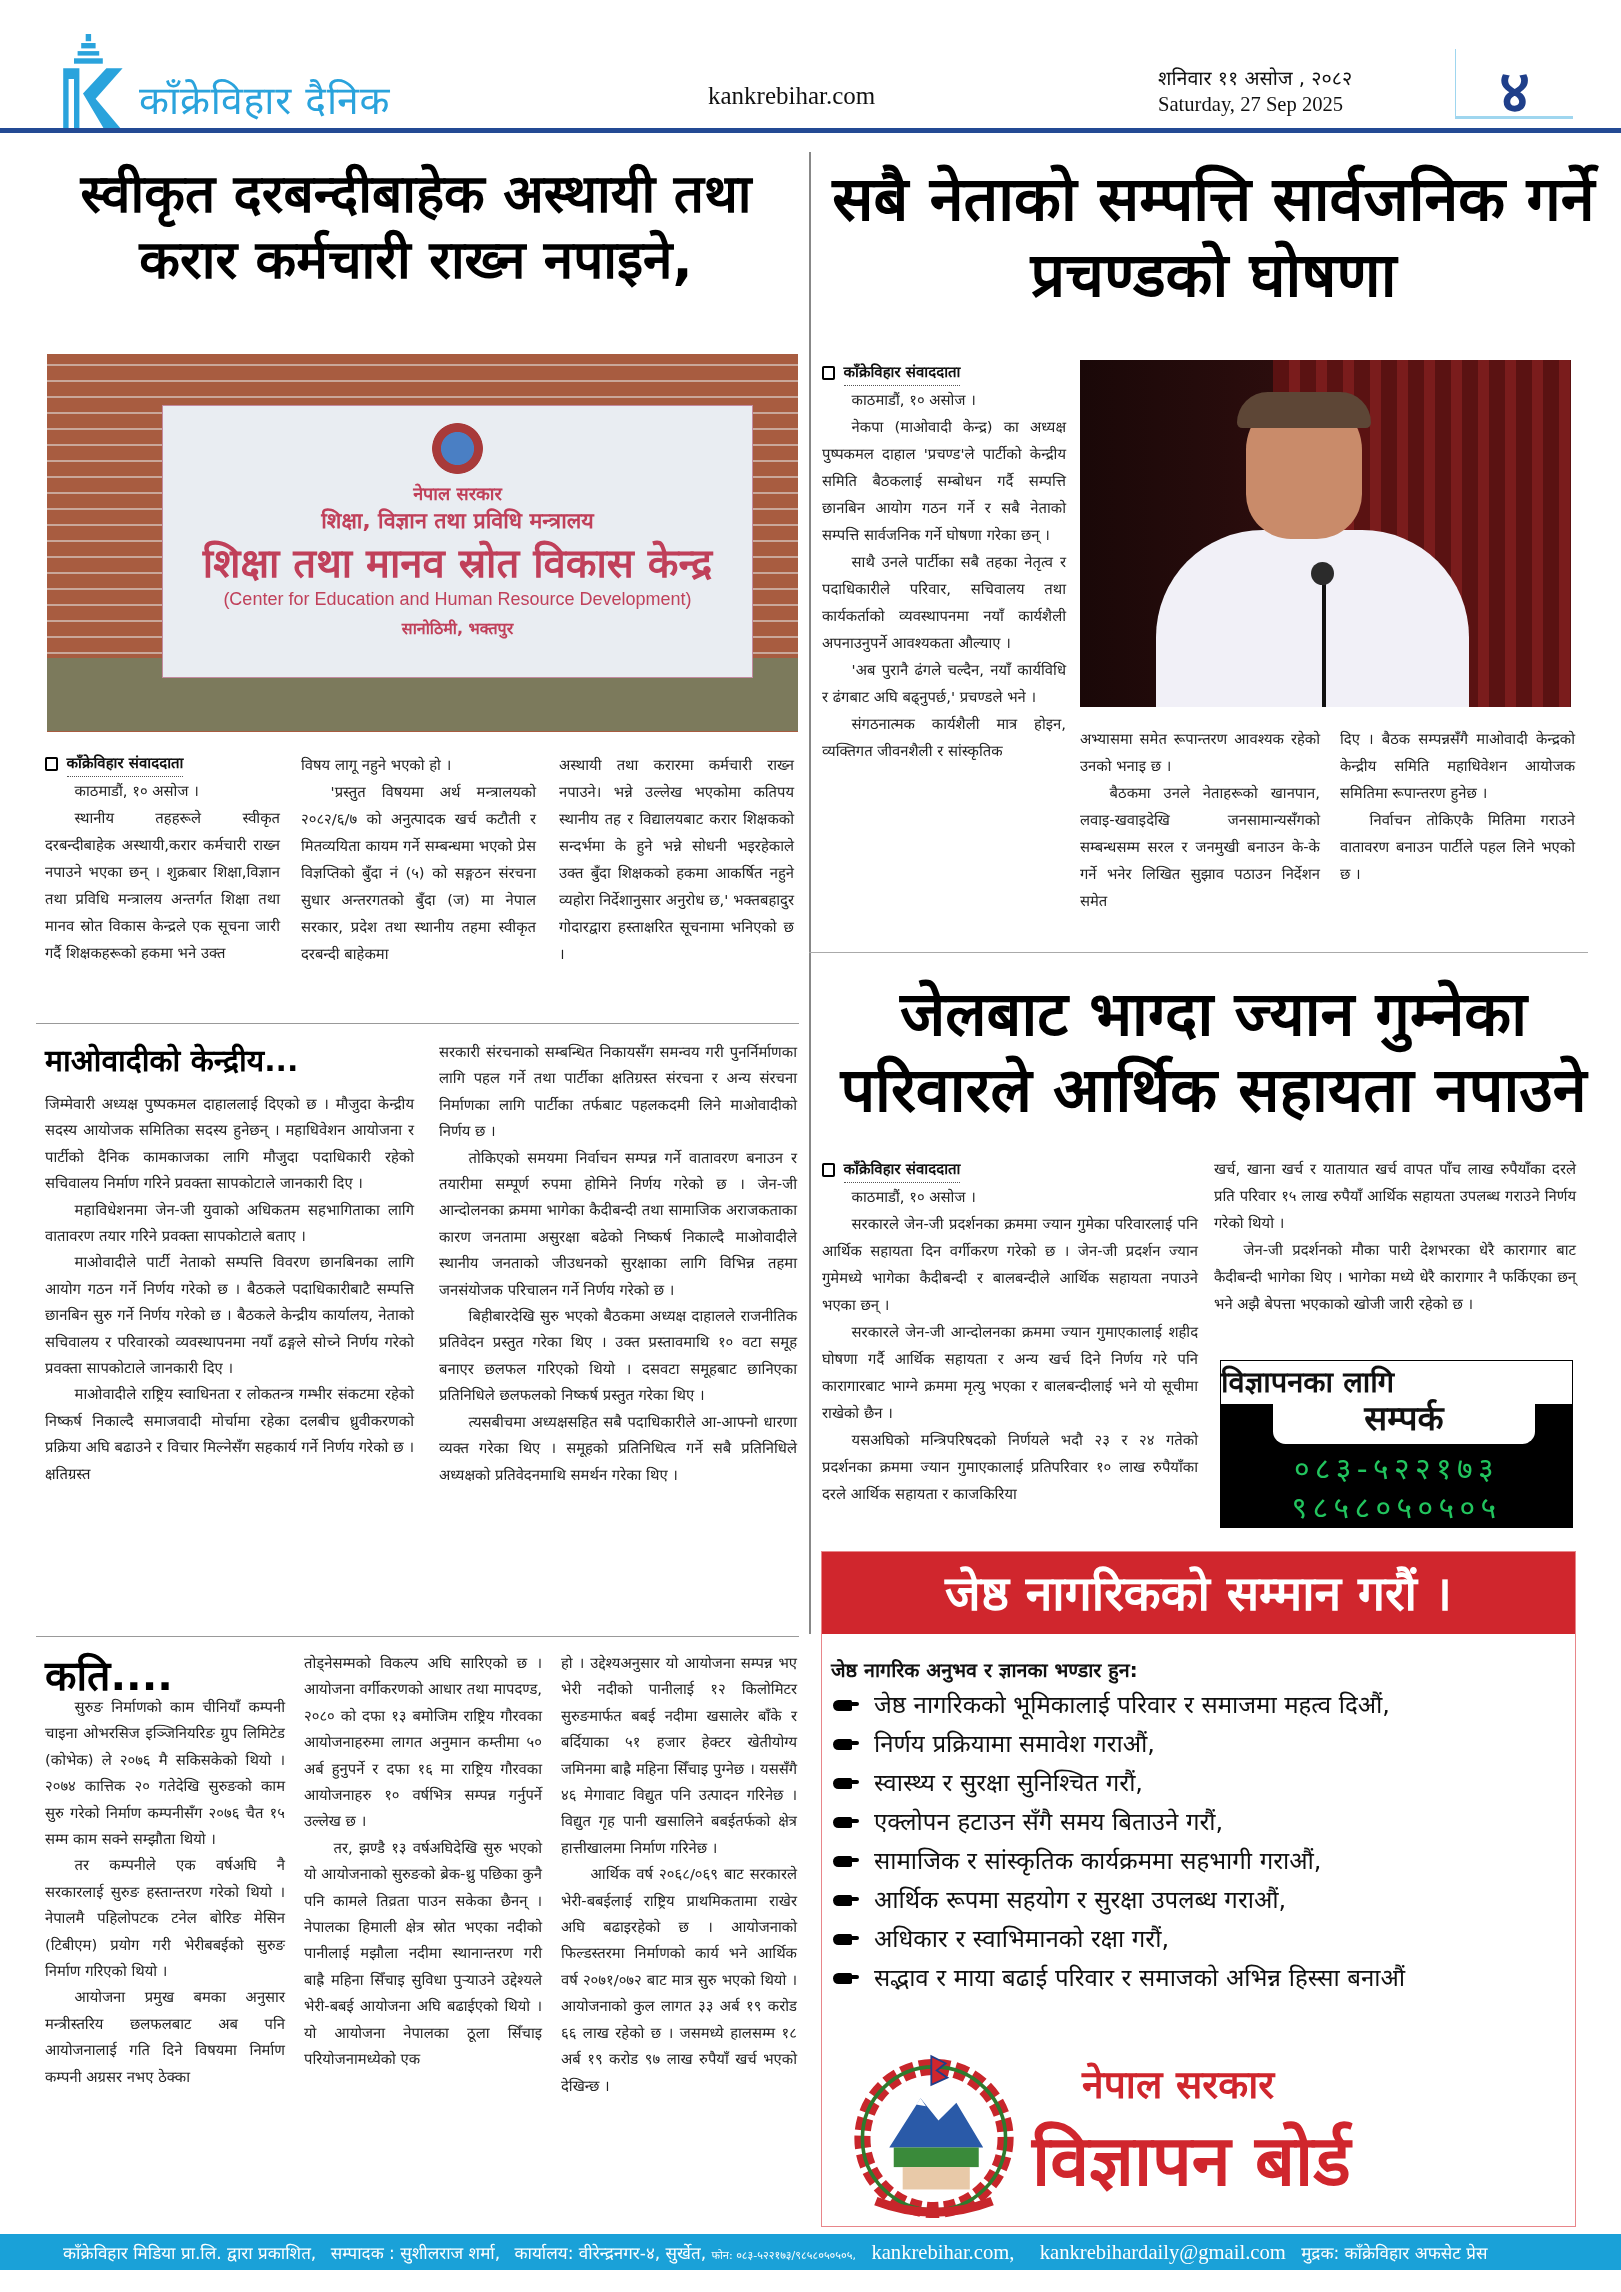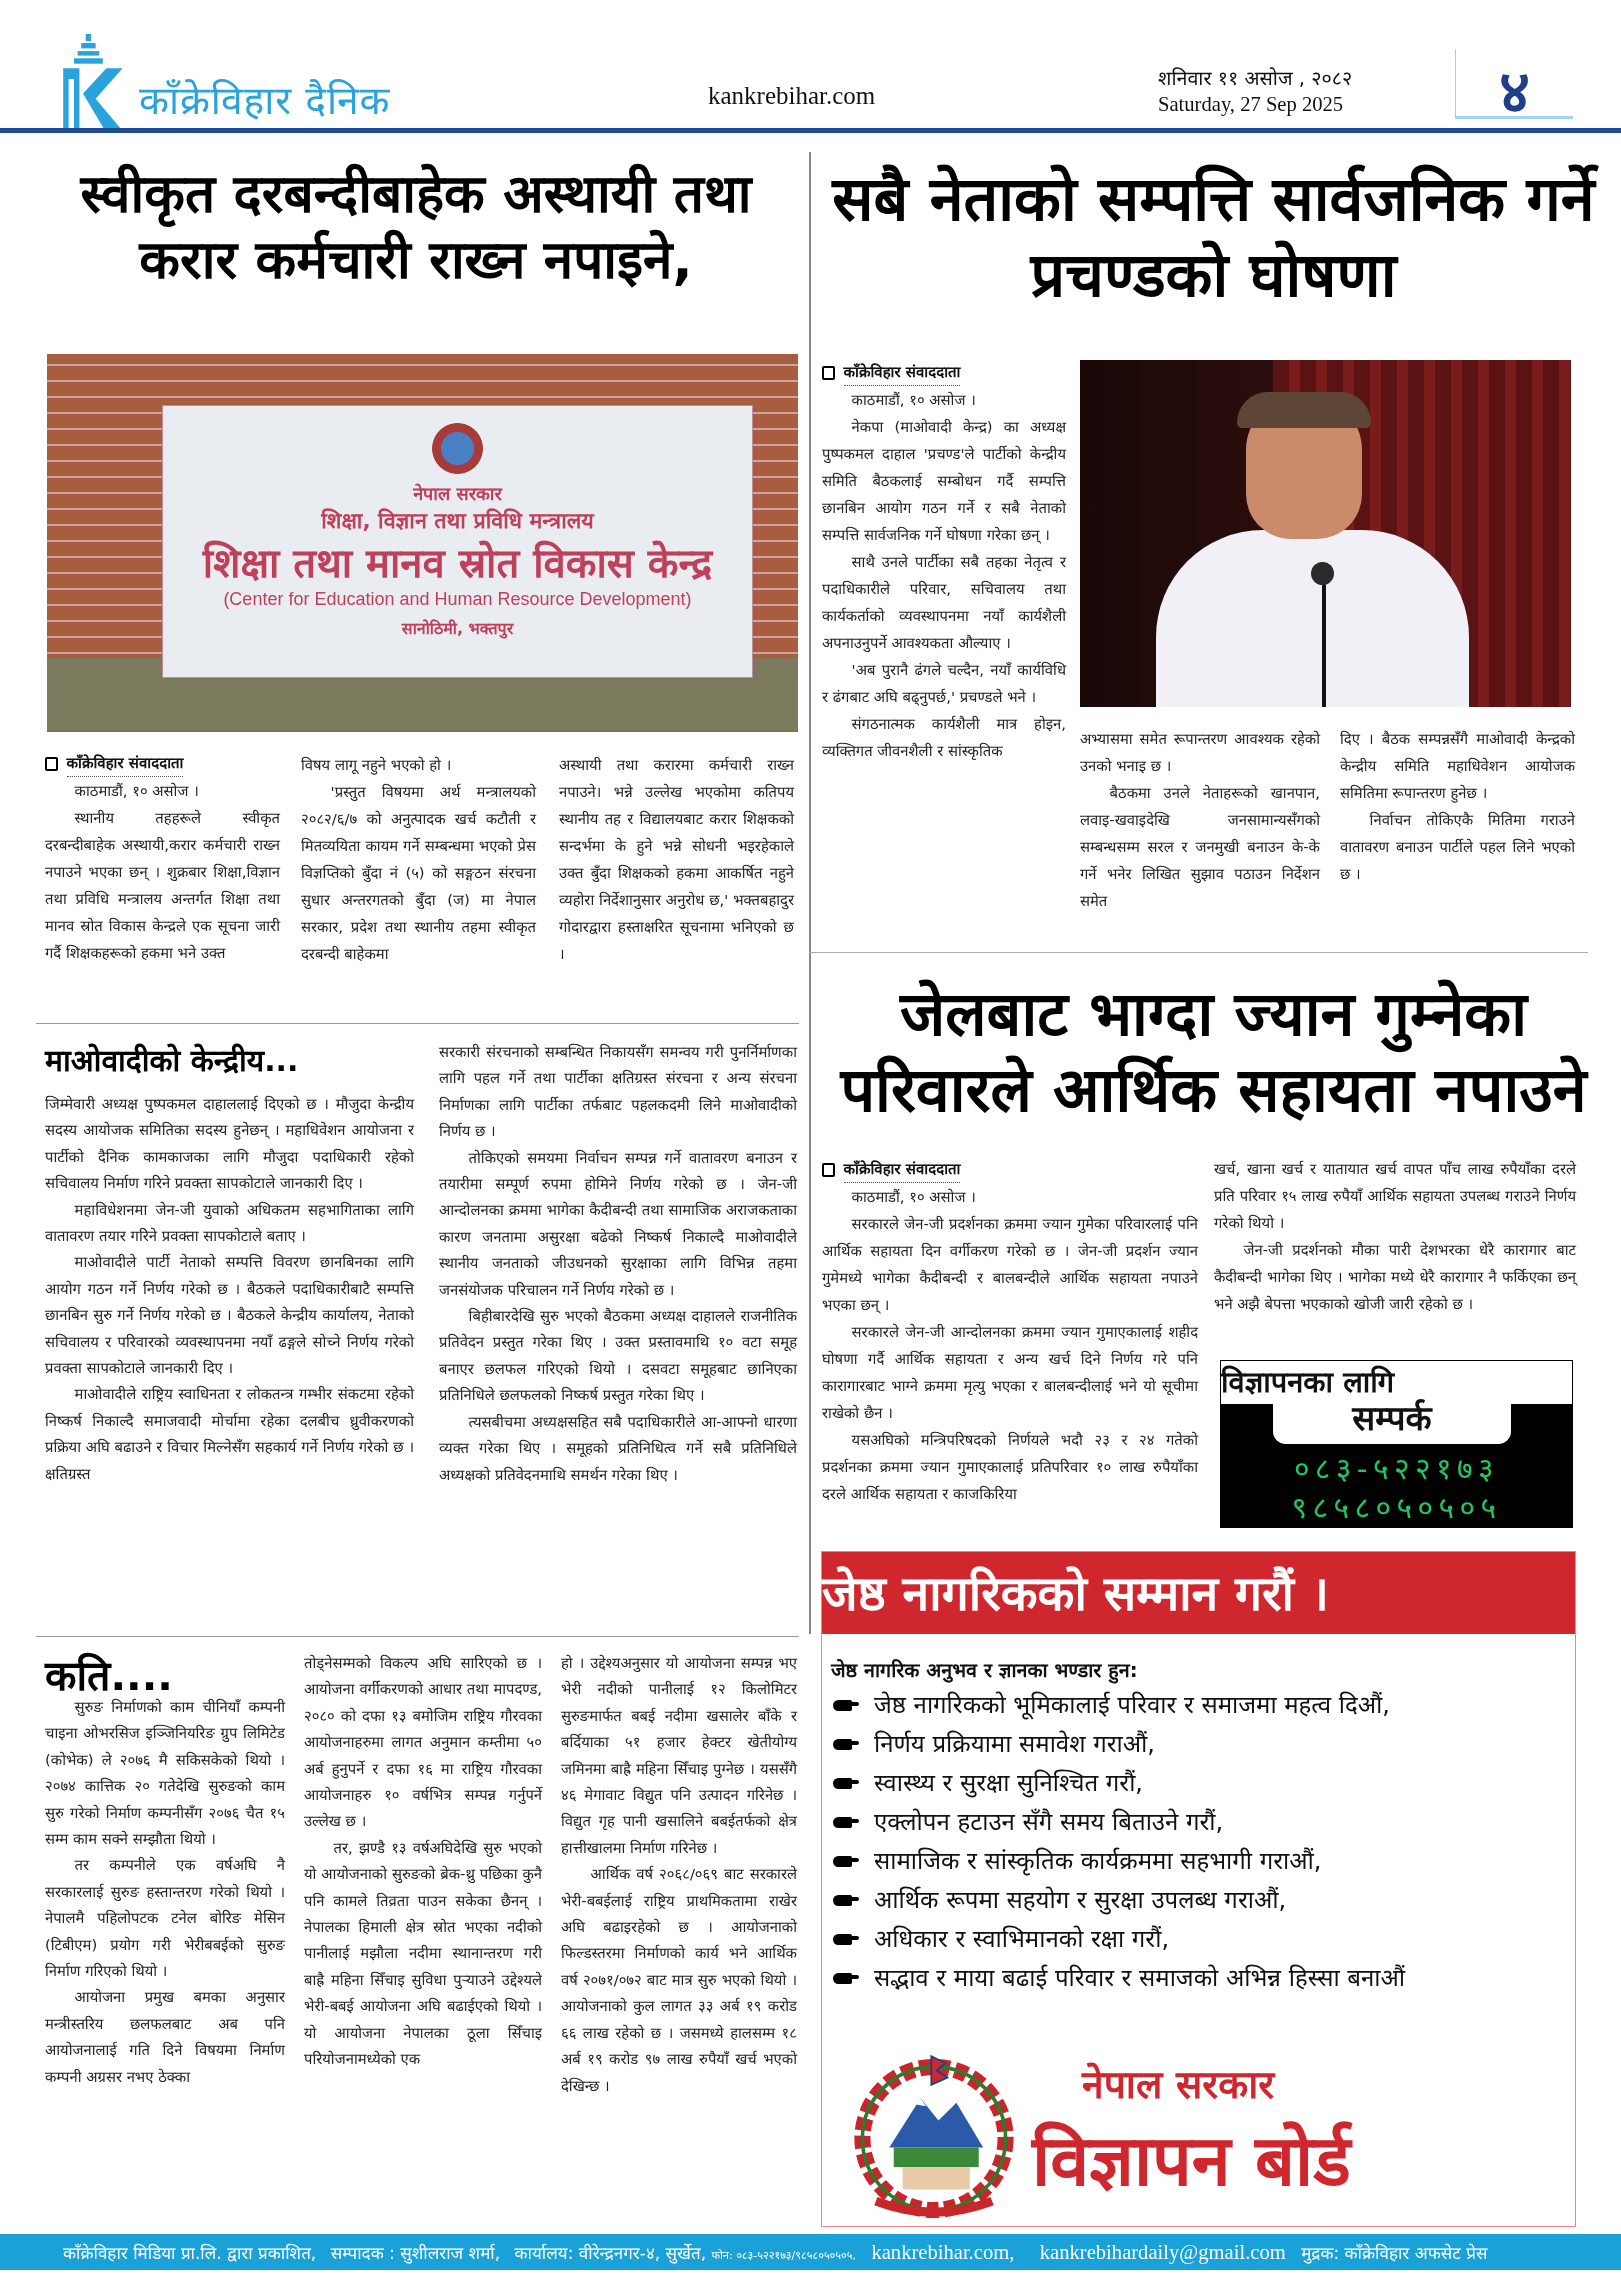--- a/index.html
+++ b/index.html
@@ -33,24 +33,24 @@
 .col p{text-indent:2em}
 .col p.ni{text-indent:0}
 .byline{font-weight:bold;font-size:15px;line-height:25px;color:#111;display:flex;align-items:center;gap:9px}
 .byline .box{width:12.5px;height:14.3px;border:2.2px solid #000;border-radius:1.8px;display:inline-block}
 .byline span.t{border-bottom:0.9px dotted #555}
 .dateline{padding-left:2em}
 .section-title{font-weight:bold;font-size:30px;color:#000}
 
 #ad-contact{left:1220px;top:1360px;width:353px;height:168px;border:1.8px solid #000;background:#000;overflow:hidden}
 #ad-contact .top{position:absolute;left:0;top:0;width:100%;height:43px;background:#fff;text-align:left;font-weight:bold;font-size:29px;line-height:43px}
-#ad-contact .tab{position:absolute;left:52px;top:36px;width:238px;height:47px;background:#fff;border-radius:0 0 12.5px 12.5px;text-align:center;font-weight:bold;font-size:34px;line-height:43px}
+#ad-contact .tab{position:absolute;left:52px;top:36px;width:262px;height:47px;background:#fff;border-radius:0 0 12.5px 12.5px;text-align:center;font-weight:bold;font-size:34px;line-height:43px}
 #ad-contact .ph{position:absolute;left:0;width:100%;text-align:center;color:#22c55e;font-size:30px;letter-spacing:5.4px}
 #ad-senior{left:821px;top:1551px;width:755px;height:676px;border:1.8px solid #e8868a}
-#senior-banner{position:absolute;left:0;top:0;width:100%;height:82px;background:#d0262d;color:#fff;font-size:48px;font-weight:bold;line-height:82px}
+#senior-banner{position:absolute;left:0;top:0;width:100%;height:82px;background:#d0262d;color:#fff;text-align:center;font-size:48px;font-weight:bold;line-height:82px}
 #senior-sub{position:absolute;left:9px;top:104px;font-size:19.7px;font-weight:bold}
 #senior-list{position:absolute;left:10.7px;top:134px;list-style:none}
 #senior-list li{font-size:24px;line-height:39px;display:flex;align-items:center;gap:14.3px}
 .hand{display:inline-block;width:27px;height:14.3px;position:relative}
 .hand::before{content:"";position:absolute;left:0;top:1.8px;width:19.7px;height:10.7px;background:#000;border-radius:5.4px 1.8px 1.8px 5.4px}
 .hand::after{content:"";position:absolute;left:16px;top:3.6px;width:10.7px;height:4.5px;background:#000;border-radius:2.7px}
 #gov-ad{position:absolute;left:0;top:452px;width:100%;height:224px}
 #gov-title1{position:absolute;left:260px;top:52px;font-size:39px;color:#d0262d;font-weight:bold}
 #gov-title2{position:absolute;left:210px;top:106px;font-size:70px;color:#d0262d;font-weight:bold}
 #emblem{position:absolute;left:27px;top:45px;width:170px;height:170px}

